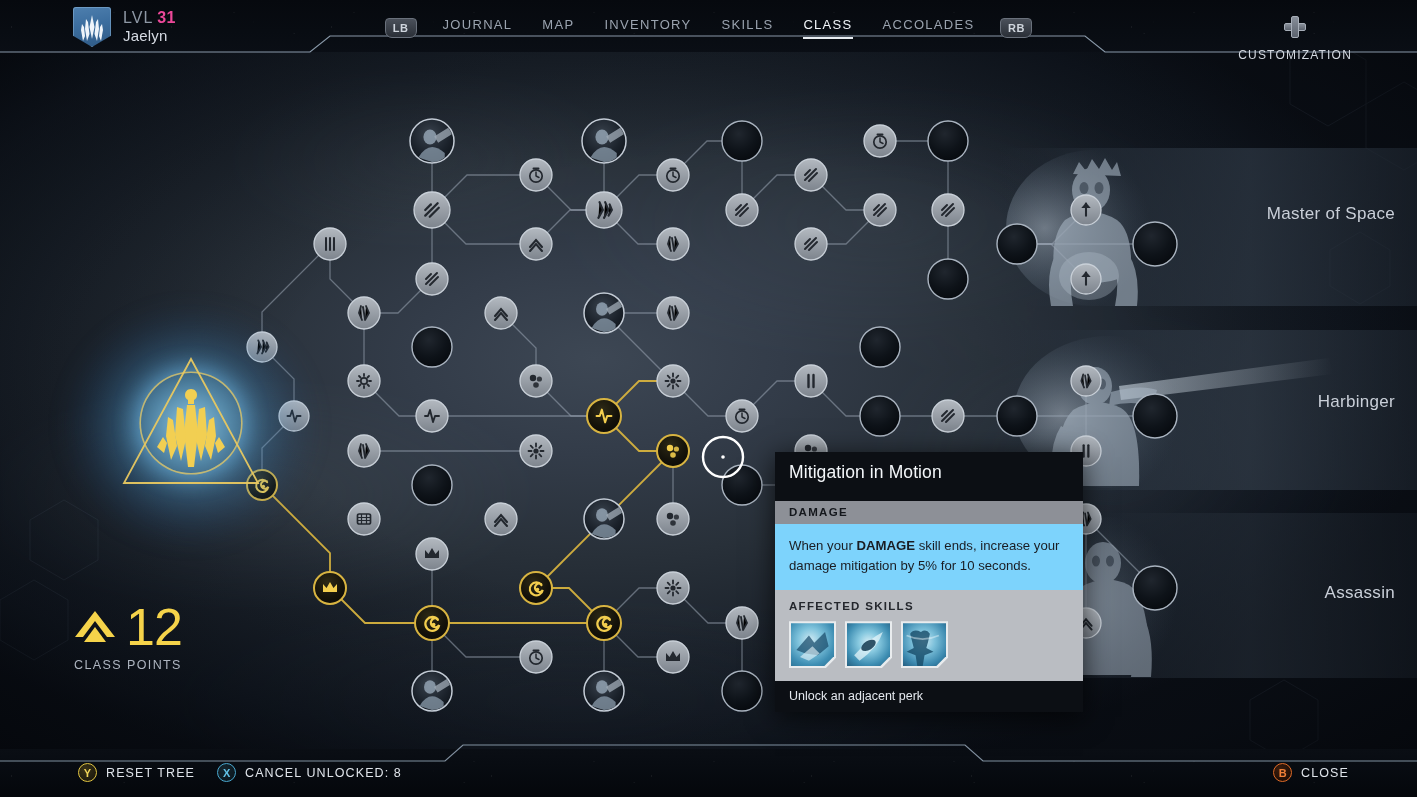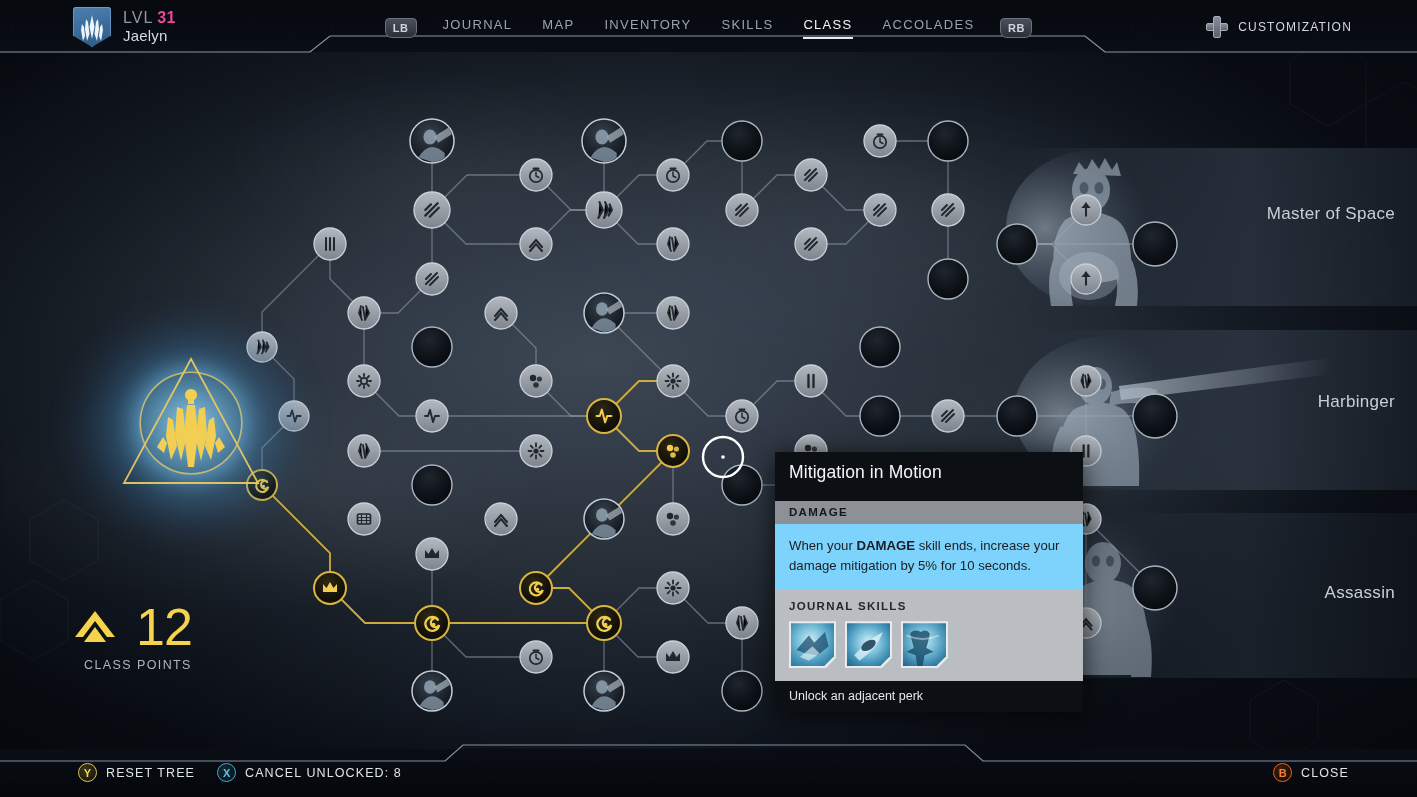--- a/index.html
+++ b/index.html
@@ -72,31 +72,31 @@
     background:linear-gradient(180deg,#4a505a 0%,#2a2f37 100%);
     border:1px solid #6a717c; border-radius:4px 4px 7px 7px;
   }
   .nav-tabs { display:flex; gap:30px; align-items:center; }
   .tab { position:relative; font-size:13px; letter-spacing:1.3px; color:#9aa3af;
          padding-bottom:7px; cursor:pointer; }
   .tab.active { color:#f2f5f9; }
   .tab.active::after { content:""; position:absolute; left:0; right:0; bottom:0; height:2px;
     background:#e9edf2; }
 
-  .custom { position:absolute; right:65px; top:16px; display:flex; align-items:center; gap:10px; }
+  .custom { position:absolute; right:65px; top:16px; display:flex; align-items:center; gap:10px;flex-direction:column; }
   .dpad { width:22px; height:22px; position:relative; }
   .dpad span { position:absolute; background:linear-gradient(180deg,#888f9a,#5b626d);
     border:1px solid #a7aeb8; }
   .dpad .h { left:0; top:7px; width:22px; height:8px; border-radius:2px; }
   .dpad .v { top:0; left:7px; width:8px; height:22px; border-radius:2px; }
   .custom-label { font-size:12px; letter-spacing:1.2px; color:#d3d8e0; }
 
   
   .points { position:absolute; left:73px; top:605px; z-index:30; }
-  .pts-row { display:flex; align-items:center; gap:19px;justify-content:space-between; }
+  .pts-row { display:flex; align-items:center; gap:9px;justify-content:space-between; }
   .pts-chev { width:44px; height:40px; }
   .pts-num { font-size:52px; font-weight:300; color:#f5d34a; line-height:.85;
              letter-spacing:-1px; }
   .pts-label { margin-top:9px; font-size:12.5px; letter-spacing:1.4px; color:#aeb5c0;text-align:right; }
 
   
   .footer { position:absolute; left:0; right:0; bottom:0; height:48px; z-index:40; }
   .ftr-frame { position:absolute; left:0; right:0; bottom:34px; height:22px; pointer-events:none; }
   .ftr-left { position:absolute; left:78px; bottom:15px; display:flex; align-items:center; gap:22px; }
   .ftr-right { position:absolute; right:68px; bottom:15px; display:flex; align-items:center; gap:10px; }
@@ -934,21 +934,21 @@
         <path d="M111 92 l6 10 l-7 6 l-3 -10 z"></path>
       </g>
     </svg>
   </div>
 
   <div class="tip">
     <div class="tip-title">Mitigation in Motion</div>
     <div class="tip-cat">DAMAGE</div>
     <div class="tip-desc"><span>When your </span><b>DAMAGE</b><span> skill ends, increase your damage mitigation by 5% for 10 seconds.</span></div>
     <div class="tip-aff">
-      <div class="tip-aff-h">JOURNAL SKILLS</div>
+      <div class="tip-aff-h">AFFECTED SKILLS</div>
       <div class="skills" id="skills-row">
           <div class="skill">
             <div class="skill-in" style="background: radial-gradient(circle at 45% 40%, rgb(207, 234, 244) 0%, rgb(127, 195, 220) 35%, rgb(63, 143, 180) 70%, rgb(42, 111, 146) 100%);">
               <svg viewBox="0 0 48 48" style="position:absolute;inset:0;width:100%;height:100%">
                 <path d="M6 30 L20 14 L26 22 L38 10 L42 26 L30 36 L16 34 Z" fill="#1d4f6e" opacity=".75"></path>
                 <path d="M10 38 L24 26 L32 34 L20 42 Z" fill="#eaf7fc" opacity=".6"></path>
               </svg>
             </div>
           </div>
           <div class="skill">

